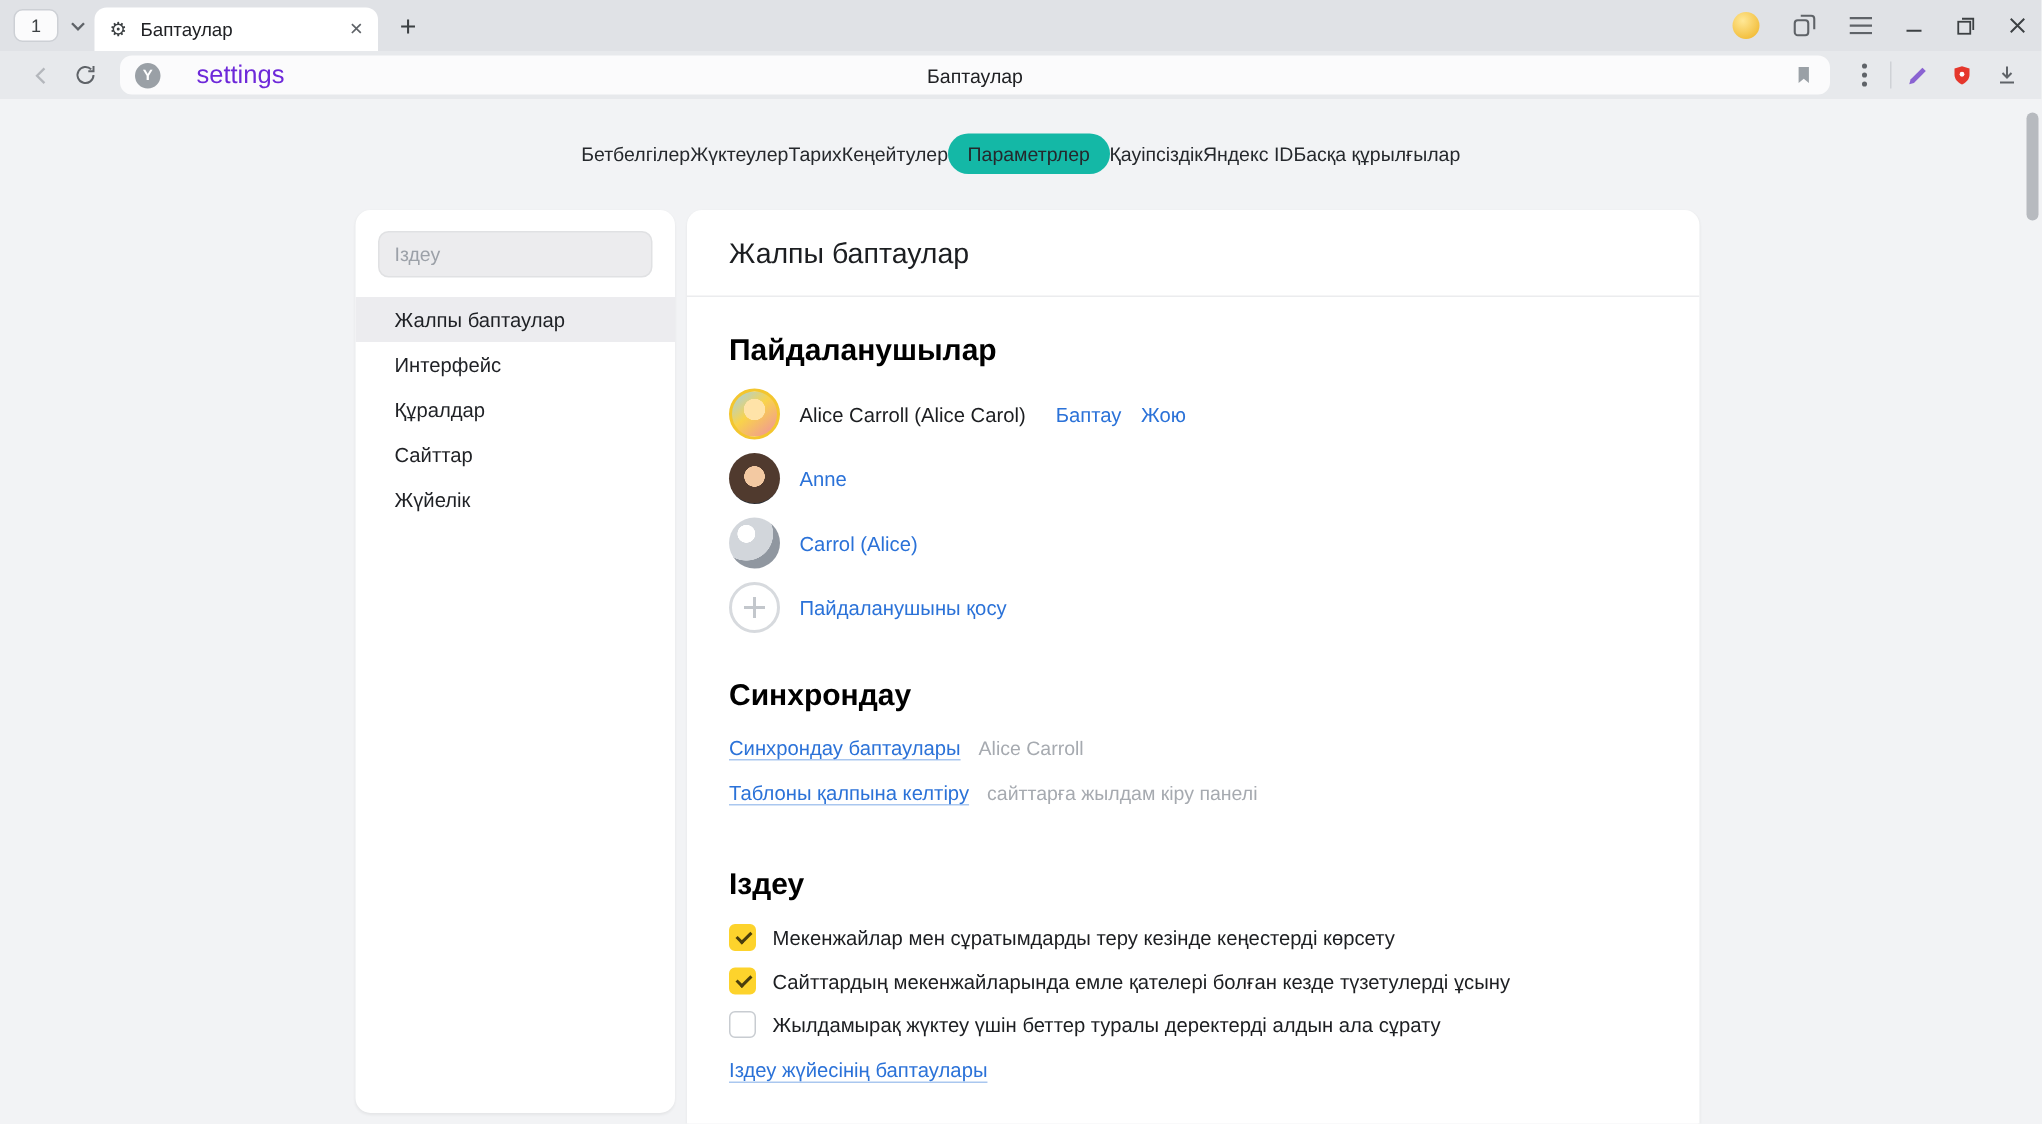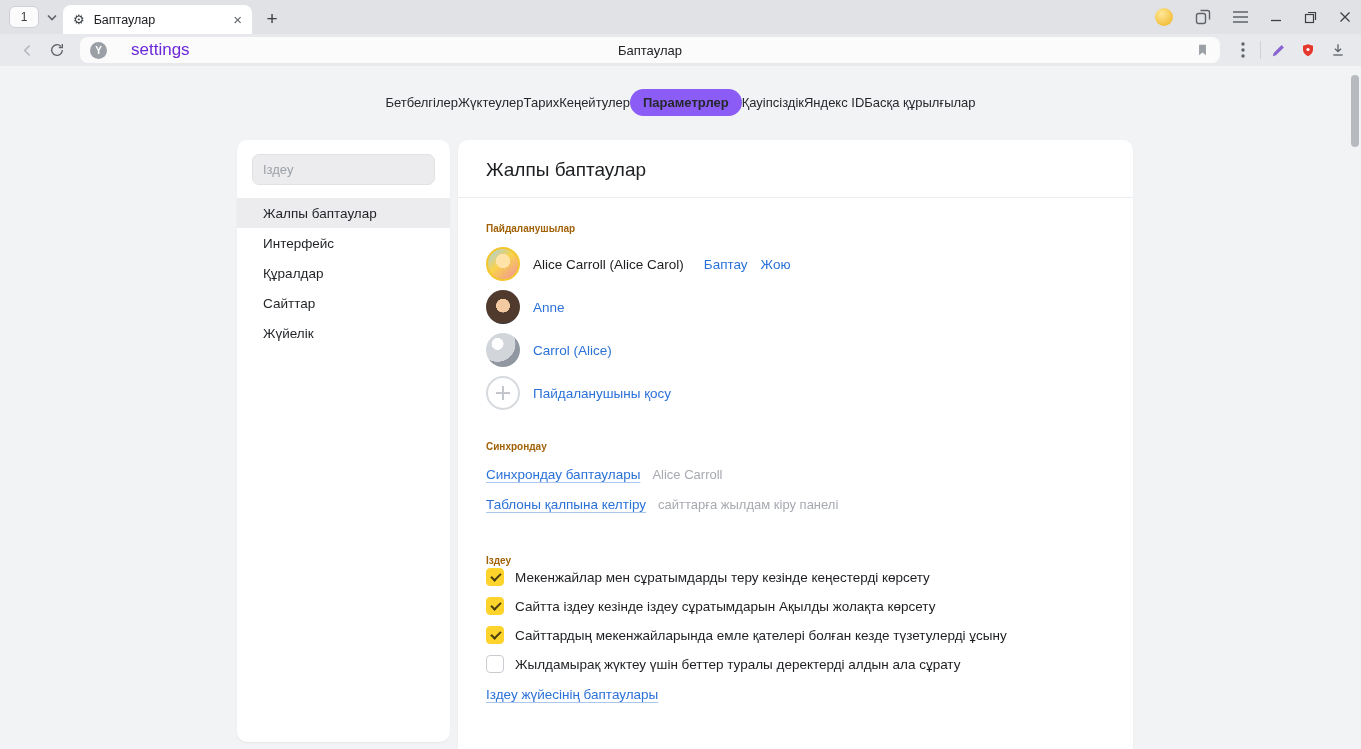--- a/index.html
+++ b/index.html
@@ -63,21 +63,21 @@
   .vdiv { width: 1px; height: 18px; background: #cfd2d6; margin: 0 2px; flex: none; }
   .toolbar .last { margin-right: 8px; }
 
   
   .navtabs {
     position: absolute; top: 89px; left: 0; width: 100%;
     display: flex; justify-content: center; align-items: center; 
     font-size: 13px; color: #25282c;
   }
   .navtab { padding: 6px 0; cursor: pointer; white-space: nowrap; }
-  .navtab.active { background: #8b5cf6; border-radius: 15px; padding: 6px 13px; font-weight: bold; }
+  .navtab.active { background: #14b8a6; border-radius: 15px; padding: 6px 13px; }
 
   
   .side {
     position: absolute; left: 237px; top: 140px; width: 213px; height: 602px;
     background: #fff; border-radius: 10px; box-shadow: 0 1px 2px rgba(0,0,0,.06);
     overflow: hidden;
   }
   .search {
     display: block; width: 183px; height: 31px; margin: 14px auto 13px;
     background: #ececee; border: 1px solid #e0e1e3; border-radius: 7px;
@@ -92,21 +92,21 @@
   .side-item.active { background: #ececef; }
 
   
   .main {
     position: absolute; left: 458px; top: 140px; width: 675px; height: 680px;
     background: #fff; border-radius: 10px; box-shadow: 0 1px 2px rgba(0,0,0,.06);
     overflow: hidden;
   }
   .main-header { padding: 19px 28px 16px; border-bottom: 1px solid #ebecee; font-size: 19px; color: #1c1e21; }
   .main-body { padding: 0 28px 20px; }
-  .sec-h { font-size: 10px; font-weight: bold; color: #a16207; }
+  .sec-h { font-size: 20px; font-weight: bold; color: #000000; }
   .h-users { margin-top: 25px; }
   .h-sync  { margin-top: 31px; }
   .h-find  { margin-top: 43px; }
 
   .user-row { display: flex; align-items: center; gap: 13px; margin-top: 9px; height: 34px; }
   .user-row.firstrow { margin-top: 13px; }
   .av { width: 34px; height: 34px; border-radius: 50%; flex: none; }
   .av-alice {
     border: 2px solid #f3c62f;
     background: radial-gradient(circle at 50% 40%, #ffe3a8 0 30%, rgba(0,0,0,0) 31%),
@@ -122,21 +122,21 @@
   .av-add::after { transform: translate(-50%,-50%) rotate(90deg); }
   .user-name { font-size: 13.5px; color: #1c1e21; }
   .link { color: #2b72d8; font-size: 13.5px; cursor: pointer; text-decoration: none; }
   .link.u { text-decoration: underline; text-decoration-color: rgba(43,114,216,.4); text-underline-offset: 3px; }
   .uact { margin-left: 7px; }
 
   .sync-row { display: flex; align-items: flex-start; gap: 12px; margin-top: 15px; }
   .note { color: #a6aab0; font-size: 13px; }
 
   .opt { display: flex; align-items: center; gap: 11px; margin-top: 11px; }
-  .opt.firstopt { margin-top: 2px; }
+  .opt.firstopt { margin-top: 14px; }
   .cb {
     width: 18px; height: 18px; border-radius: 4px; flex: none;
     border: 1.5px solid #c8ccd1; background: #fff; position: relative; cursor: pointer;
   }
   .cb.on { background: #fdd32c; border-color: #fdd32c; }
   .cb.on::after {
     content: ""; position: absolute; left: 3.5px; top: 4px;
     width: 8px; height: 4px;
     border-left: 2px solid #4a3e0d; border-bottom: 2px solid #4a3e0d;
     transform: rotate(-45deg);
@@ -325,24 +325,20 @@
       </div>
 
       <div class="sec-h h-find">Іздеу</div>
 
       <div class="opt firstopt">
         <span class="cb on"></span>
         <span class="opt-label">Мекенжайлар мен сұратымдарды теру кезінде кеңестерді көрсету</span>
       </div>
       <div class="opt">
         <span class="cb on"></span>
-        <span class="opt-label">Сайтта іздеу кезінде іздеу сұратымдарын Ақылды жолақта көрсету</span>
-      </div>
-      <div class="opt">
-        <span class="cb on"></span>
         <span class="opt-label">Сайттардың мекенжайларында емле қателері болған кезде түзетулерді ұсыну</span>
       </div>
       <div class="opt">
         <span class="cb"></span>
         <span class="opt-label">Жылдамырақ жүктеу үшін беттер туралы деректерді алдын ала сұрату</span>
       </div>
 
       <span class="link u footer-link">Іздеу жүйесінің баптаулары</span>
     </div>
   </div>

